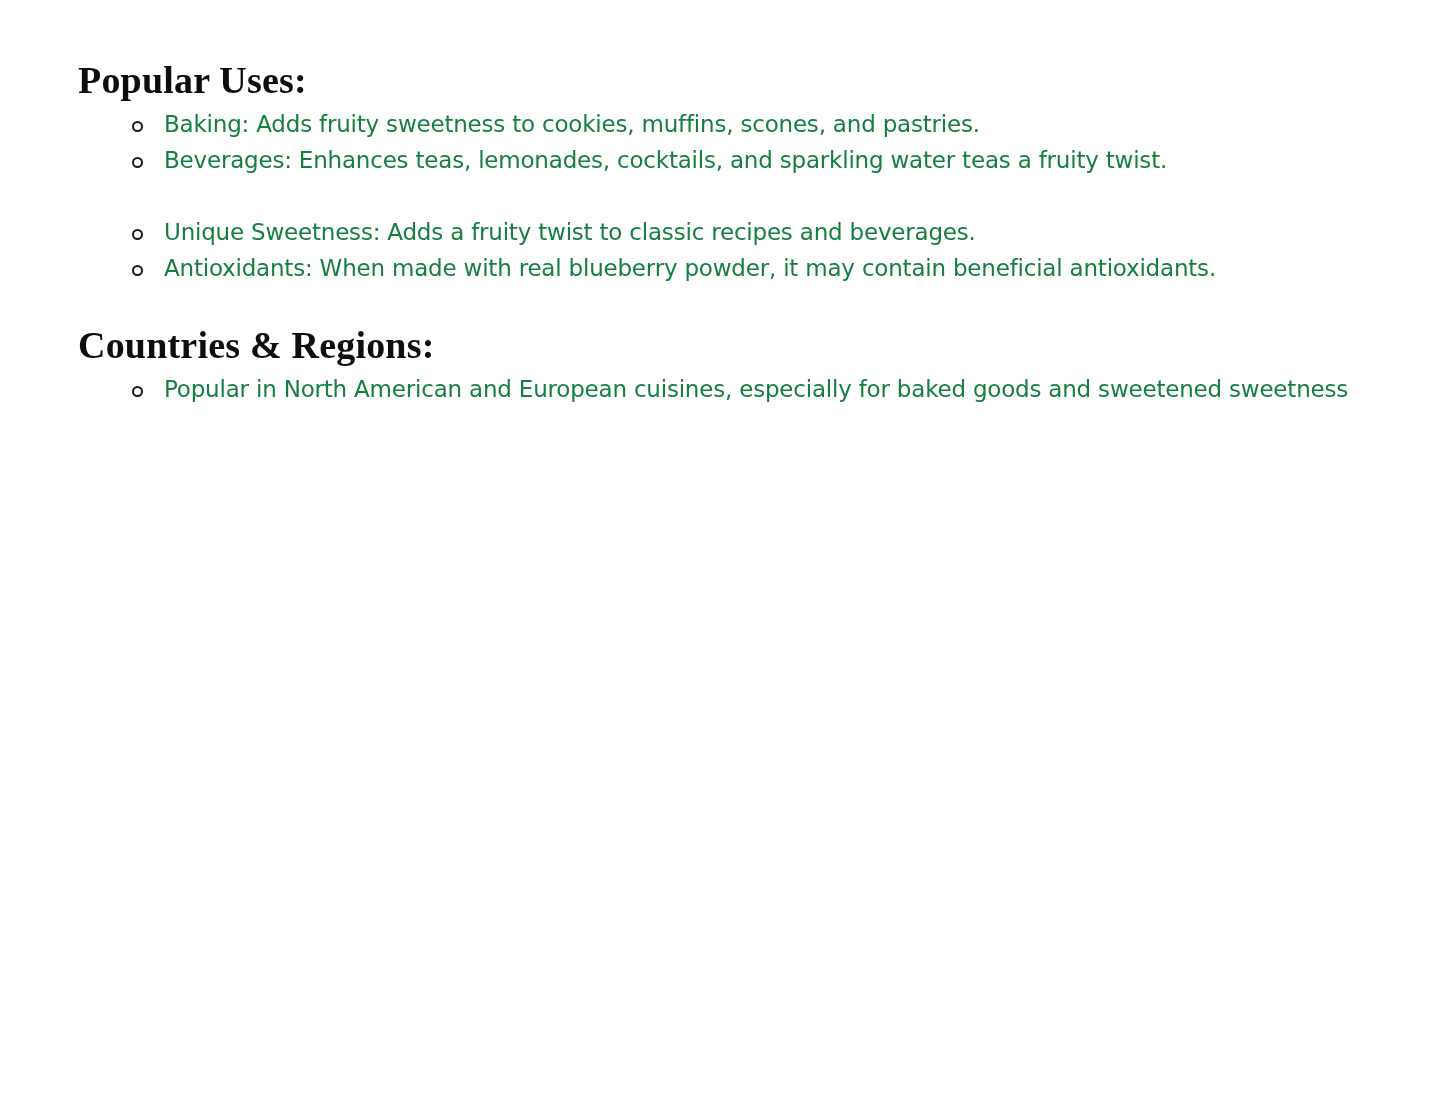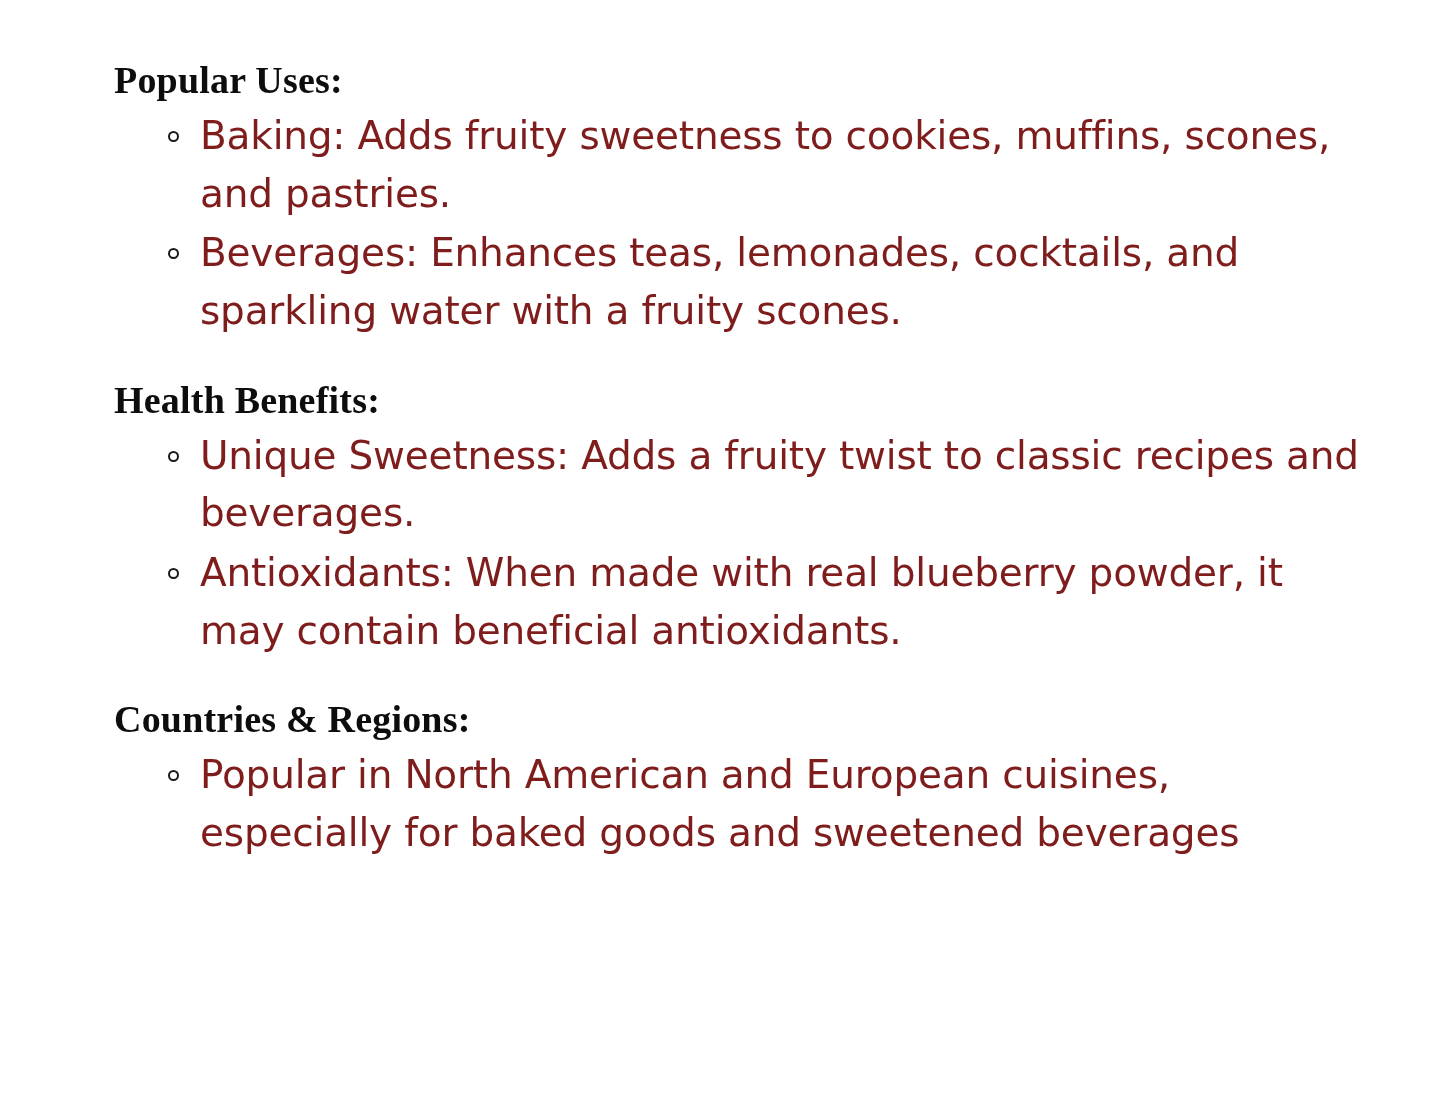--- a/index.html
+++ b/index.html
@@ -11,21 +11,21 @@
     width: 1445px;
     height: 1117px;
     font-family: "Liberation Serif", serif;
     color: #111111;
     overflow: hidden;
   }
   .page {
     box-sizing: border-box;
     width: 1445px;
     height: 828px;
-    padding: 58px 80px 0 114px;
+    padding: 58px 80px 0 78px;
     background: #ffffff;
   }
   .section {
     margin-bottom: 38px;
   }
   .section:last-child {
     margin-bottom: 13px;
   }
   .section-heading {
     font-family: "Liberation Serif", serif;
@@ -37,23 +37,23 @@
     margin: 0 0 4px 0;
   }
   ul.bullets {
     list-style: none;
     margin: 0;
     padding: 0 0 0 48px;
   }
   ul.bullets li {
     position: relative;
     font-family: "DejaVu Sans", sans-serif;
-    font-size: 39px;
+    font-size: 23px;
     line-height: 1.48;
-    color: #7f1d1d;
+    color: #15803d;
     padding-left: 38px;
     margin: 0 0 2px 0;
     letter-spacing: -0.2px;
   }
   ul.bullets li .marker {
     position: absolute;
     left: 6px;
     top: 0.62em;
     width: 11px;
     height: 11px;
@@ -64,32 +64,31 @@
 </style>
 </head>
 <body>
 
 <div class="page">
 
   <section class="section">
     <h2 class="section-heading">Popular Uses:</h2>
     <ul class="bullets">
       <li><span class="marker"></span><span>Baking: Adds fruity sweetness to cookies, muffins, scones, and pastries.</span></li>
-      <li><span class="marker"></span><span>Beverages: Enhances teas, lemonades, cocktails, and sparkling water with a fruity scones.</span></li>
+      <li><span class="marker"></span><span>Beverages: Enhances teas, lemonades, cocktails, and sparkling water teas a fruity twist.</span></li>
     </ul>
   </section>
 
   <section class="section">
-    <h2 class="section-heading">Health Benefits:</h2>
     <ul class="bullets">
       <li><span class="marker"></span><span>Unique Sweetness: Adds a fruity twist to classic recipes and beverages.</span></li>
       <li><span class="marker"></span><span>Antioxidants: When made with real blueberry powder, it may contain beneficial antioxidants.</span></li>
     </ul>
   </section>
 
   <section class="section">
     <h2 class="section-heading">Countries &amp; Regions:</h2>
     <ul class="bullets">
-      <li><span class="marker"></span><span>Popular in North American and European cuisines, especially for baked goods and sweetened beverages</span></li>
+      <li><span class="marker"></span><span>Popular in North American and European cuisines, especially for baked goods and sweetened sweetness</span></li>
     </ul>
   </section>
 
 </div>
 
 </body></html>

